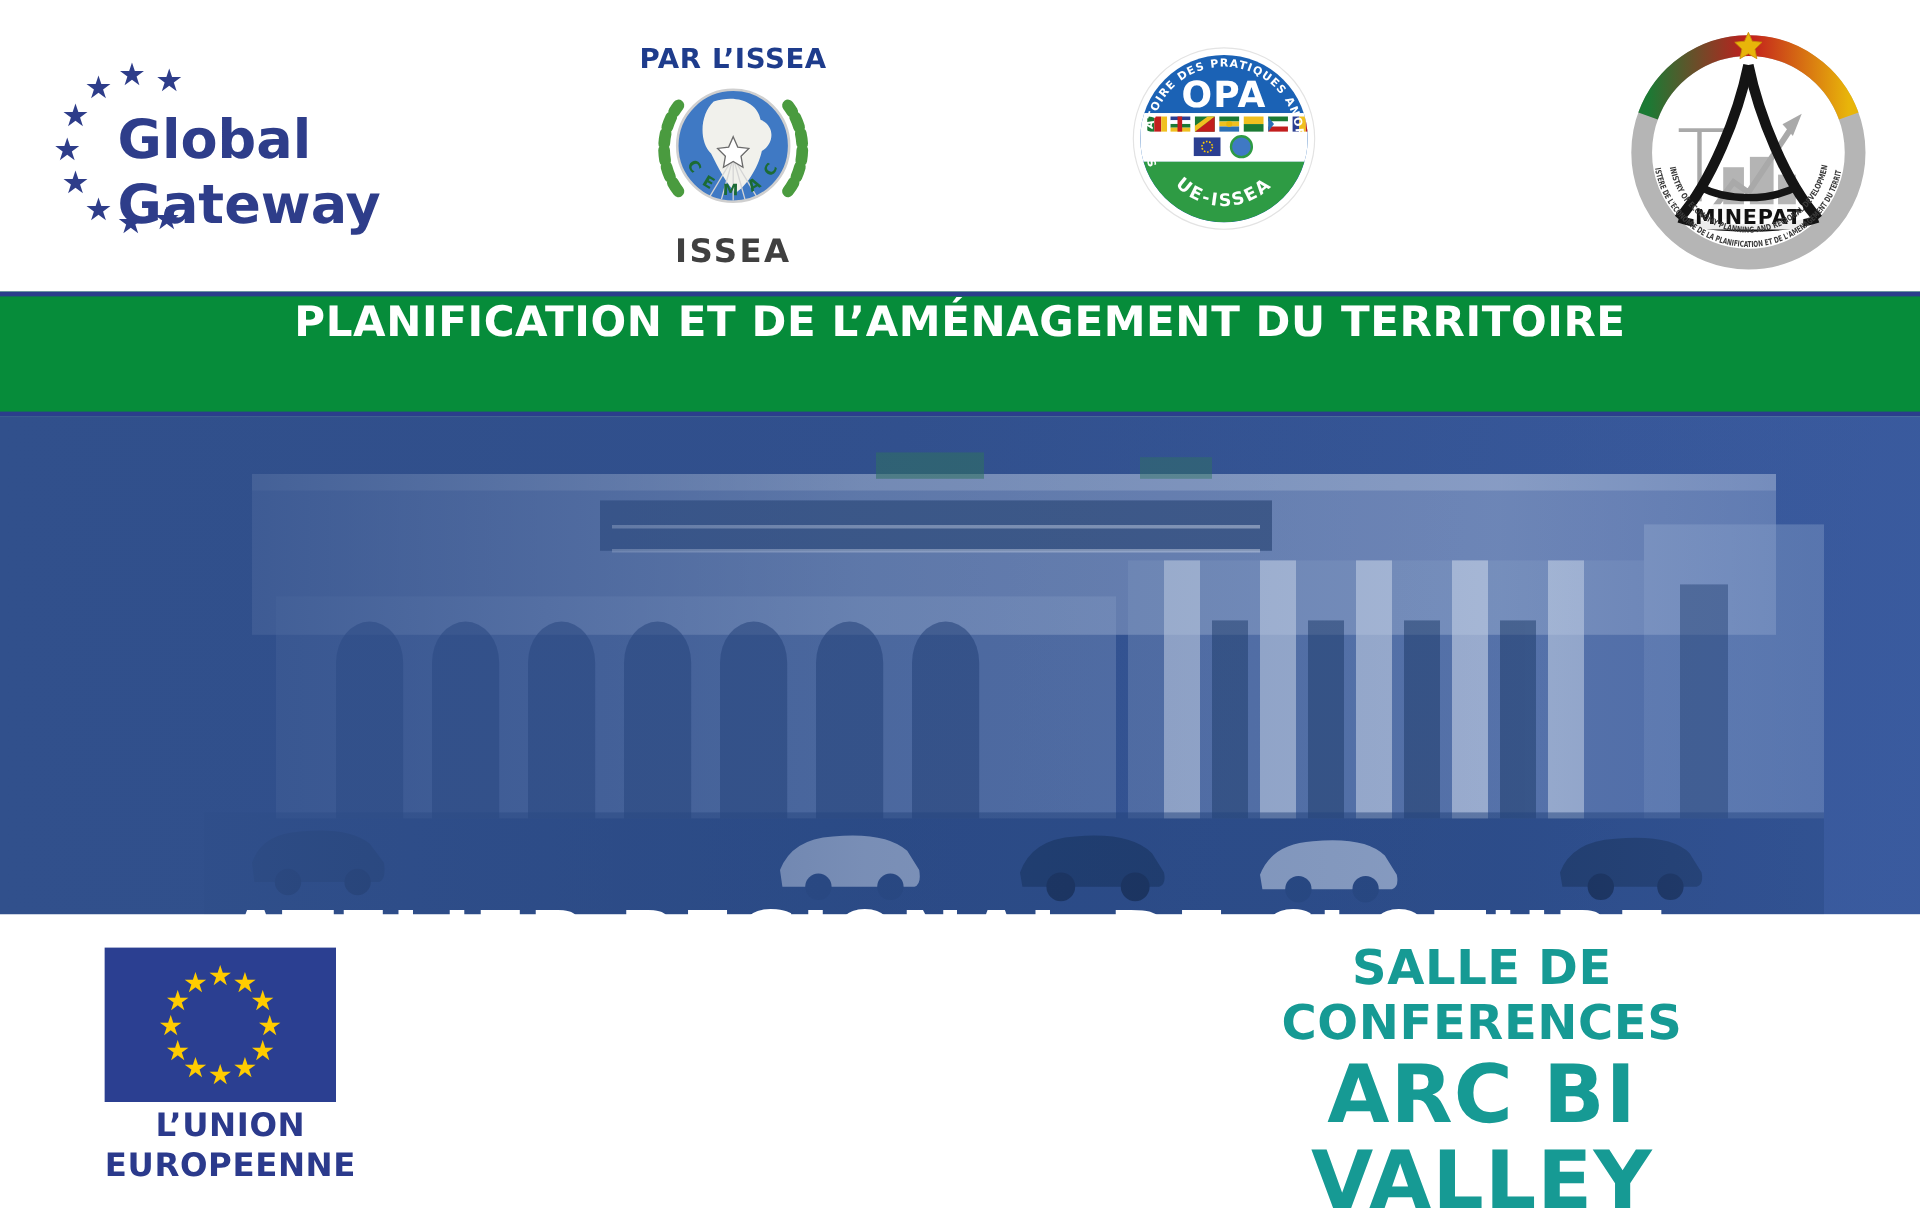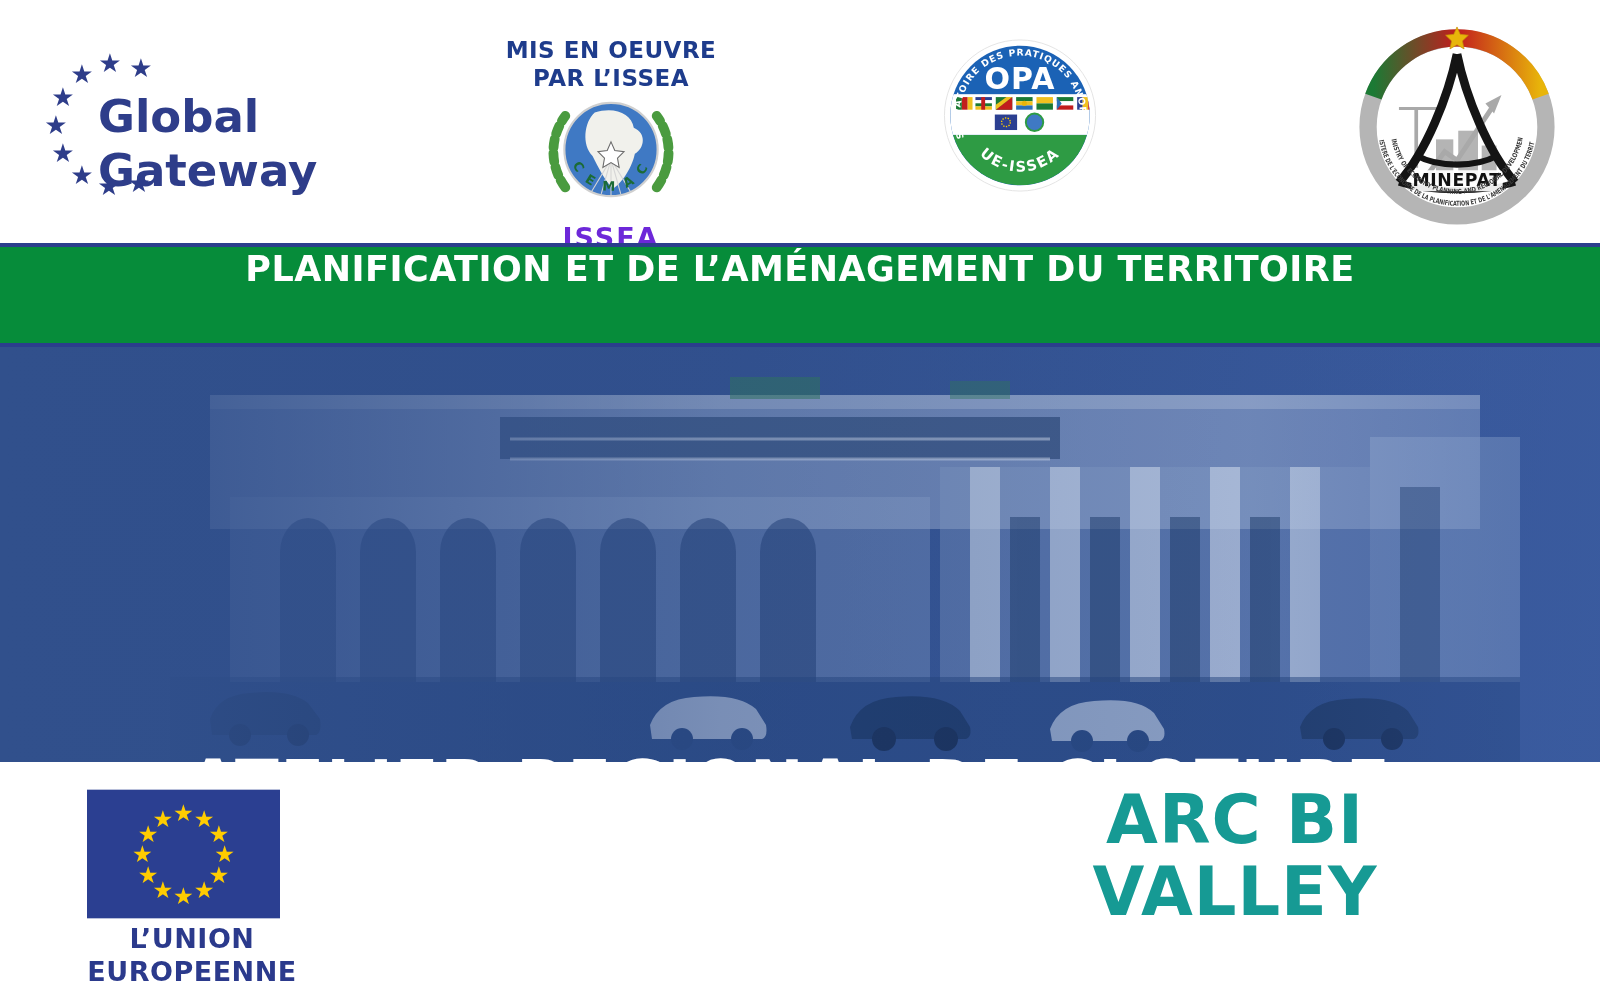--- a/index.html
+++ b/index.html
@@ -6,21 +6,21 @@
   .poster{position:relative;width:1600px;height:1007px;background:#ffffff;overflow:hidden;
           font-family:"DejaVu Sans","Liberation Sans",sans-serif;}
   
   .header{position:absolute;left:0;top:0;width:1600px;height:243px;background:#fff;}
   .gg{position:absolute;left:40px;top:50px;width:300px;height:170px;}
   .gg .star{position:absolute;color:#2e3d8a;font-size:26px;transform:translate(-50%,-50%);}
   .gg-text{position:absolute;left:58px;top:40px;color:#2e3d8a;font-weight:bold;
            font-size:45px;line-height:54px;letter-spacing:0px;}
   .issea-block{position:absolute;left:488px;top:36px;width:246px;text-align:center;}
   .issea-cap{color:#1e3c8c;font-weight:bold;font-size:23px;line-height:28px;letter-spacing:.5px;}
-  .issea-name{color:#6d28d9;font-weight:bold;font-size:27px;letter-spacing:2px;margin-top:-2px;}
+  .issea-name{color:#404040;font-weight:bold;font-size:27px;letter-spacing:2px;margin-top:-2px;}
   .opa-block{position:absolute;left:905px;top:38px;width:230px;text-align:center;}
   .opa-site{color:#111;font-weight:bold;font-size:20px;margin-top:4px;letter-spacing:.2px;}
   .minepat-block{position:absolute;left:1352px;top:22px;width:210px;height:210px;}
   
   .banner{position:absolute;left:-4px;top:243px;width:1600px;height:96px;background:#068c3a;
           border:4px solid #2b3e8c;text-align:center;color:#fff;font-weight:bold;}
   .banner .l{font-size:35px;line-height:45px;letter-spacing:.5px;}
   .banner .l1{margin-top:5px;}
   
   .panel{position:absolute;left:0;top:347px;width:1600px;height:415px;
@@ -62,21 +62,20 @@
       <span class="star" style="left:42px;top:125px;">★</span>
       <span class="star" style="left:69px;top:136px;">★</span>
       <span class="star" style="left:99px;top:133px;">★</span>
       <div class="gg-text">
         <div>Global</div>
         <div>Gateway</div>
       </div>
     </div>
 
     <div class="issea-block">
-      <div class="issea-cap">MIS EN OEUVRE</div>
       <div class="issea-cap">PAR L’ISSEA</div>
       <svg width="170" height="128" viewBox="0 0 150 118">
         <path d="M32.9,88 A55,55 0 0 1 32.9,22" fill="none" stroke="#4a9b3f" stroke-width="9" stroke-dasharray="8 5" stroke-linecap="round"></path>
         <path d="M117.1,88 A55,55 0 0 0 117.1,22" fill="none" stroke="#4a9b3f" stroke-width="9" stroke-dasharray="8 5" stroke-linecap="round"></path>
         <circle cx="75" cy="53" r="43" fill="#3f79c4" stroke="#cfcfcf" stroke-width="2"></circle>
         <path d="M60,19 C78,13 94,20 96,33 C108,38 106,52 97,57 C94,71 84,85 77,89 C70,83 63,69 58,59 C48,49 50,28 60,19 Z" fill="#f1f1ec"></path>
         <g stroke="#d5d5d5" stroke-width="1">
           <line x1="75" y1="62" x2="57" y2="92"></line>
             <line x1="75" y1="62" x2="66" y2="94"></line>
           <line x1="75" y1="62" x2="75" y2="95"></line>
@@ -308,18 +307,19 @@
           <text x="9.5" y="14.5">★</text>
         <text x="8.6" y="11.3">★</text>
           <text x="9.5" y="8.1">★</text>
           <text x="11.8" y="5.8">★</text>
       </g>
     </svg>
     <div class="funding">
       <div>L’UNION EUROPEENNE</div>
     </div>
     <div class="venue">
+      <div class="venue-label">SALLE DE CONFERENCES</div>
       <div class="venue-name">ARC BI VALLEY</div>
 
     </div>
   </div>
 
 </div>
 
 </body></html>

